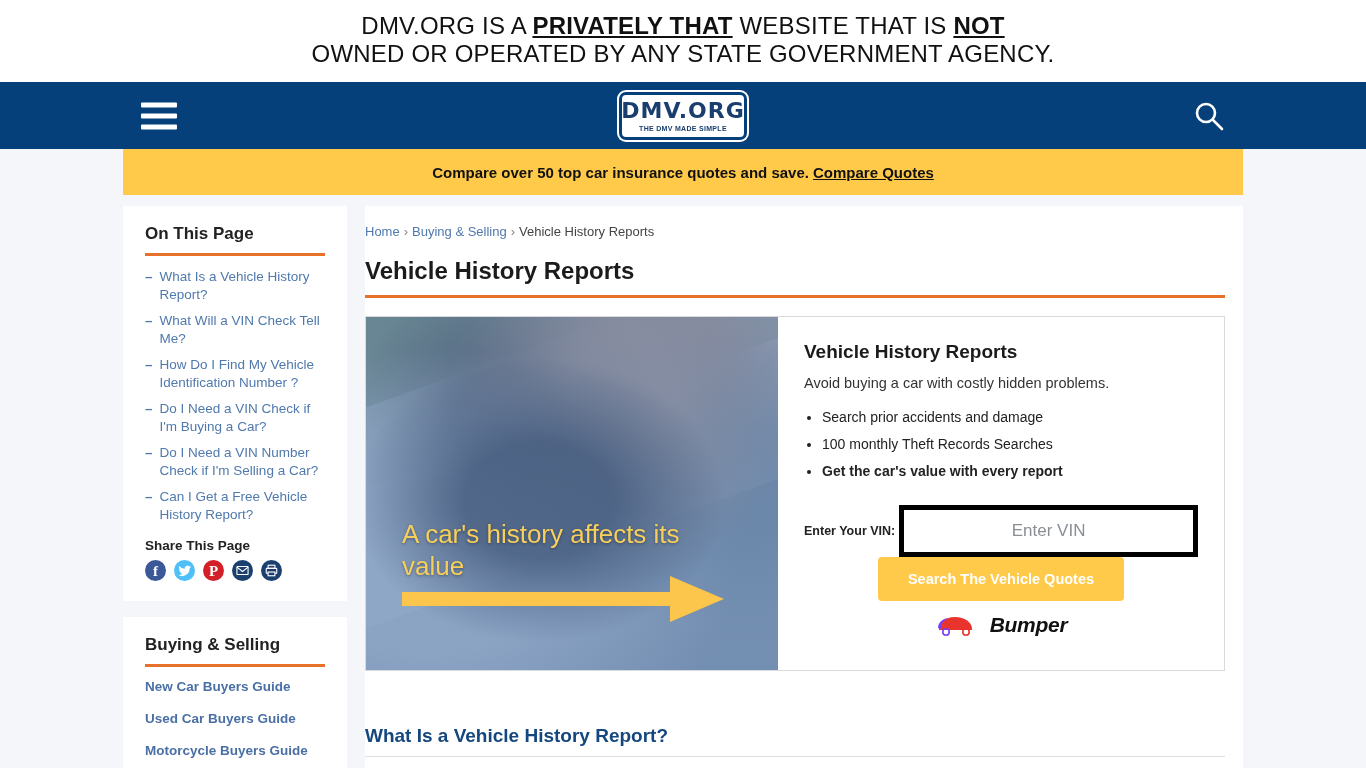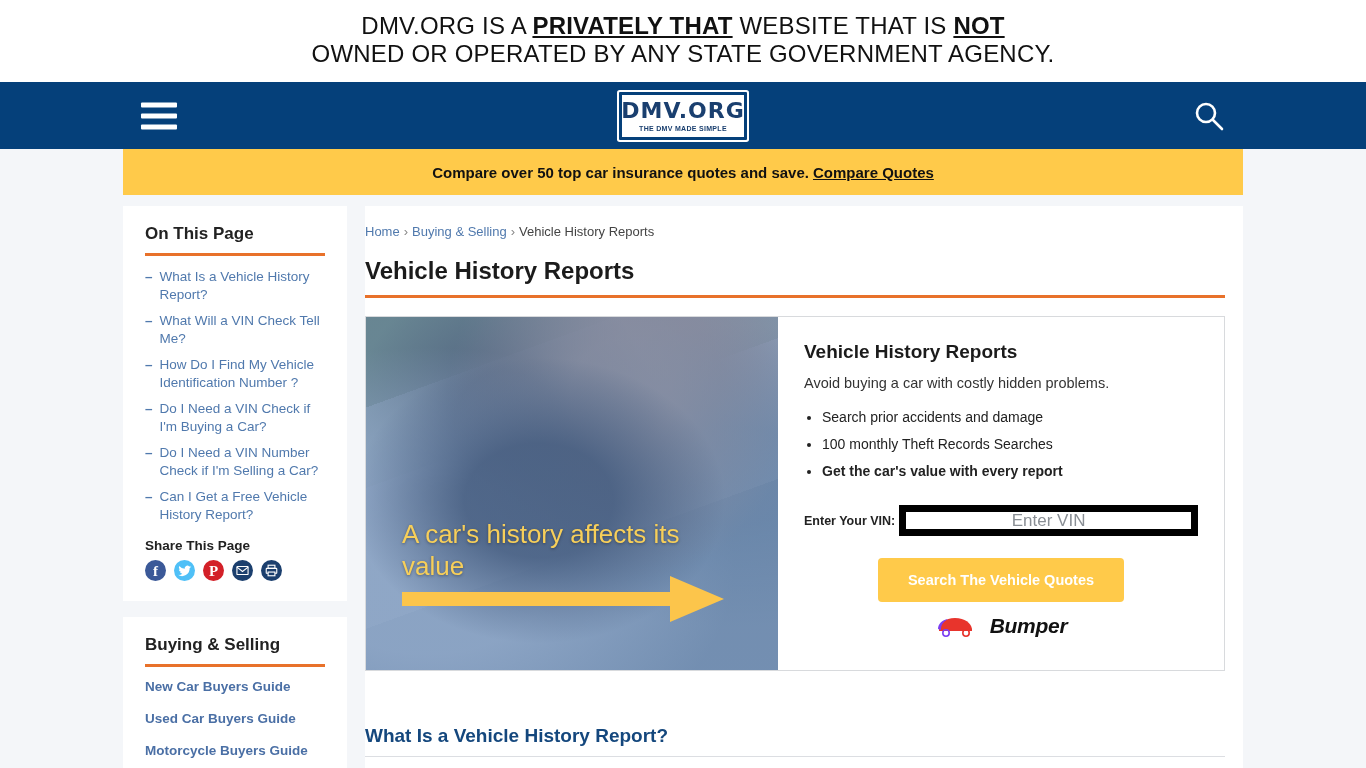--- a/index.html
+++ b/index.html
@@ -43,21 +43,21 @@
     display: block; height: 5px; width: 100%;
     background: #ffffff; border-radius: 1px;
   }
   .logo-plate {
     position: absolute;
     left: 50%; top: 50%;
     transform: translate(-50%, -50%);
     width: 128px; height: 48px;
     background: #ffffff;
     border: 3px solid #05407a;
-    border-radius: 1px;
+    border-radius: 7px;
     box-shadow: 0 0 0 2px #ffffff;
     display: flex; flex-direction: column;
     align-items: center; justify-content: center;
     cursor: pointer;
     overflow: hidden;
   }
   .logo-main {
     font-size: 22px; font-weight: 700; letter-spacing: 1px;
     color: #1a3f6f; line-height: 1;
     font-family: "DejaVu Sans", sans-serif;
@@ -180,24 +180,24 @@
     width: 322px; height: 46px;
   }
 
   .hero-right { flex: 1; padding: 24px 26px 0 26px; }
   .hero-right h2 { font-size: 19px; font-weight: 700; color: #1b1b1b; margin-bottom: 12px; }
   .hero-sub { font-size: 14.5px; color: #333; margin-bottom: 18px; }
   .hero-list { margin: 16px 0 26px 18px; }
   .hero-list li { font-size: 14px; color: #222; margin-bottom: 11px; }
   .hero-list li.bold { font-weight: 700; }
 
-  .vin-row { display: flex; align-items: center; gap: 4px; margin-bottom: 22px; }
+  .vin-row { display: flex; align-items: center; gap: 4px; }
   .vin-label { font-size: 12.5px; font-weight: 700; color: #222; }
   .vin-input {
-    flex: 1; height: 31px; border: 7px solid #000000;
+    flex: 1; height: 52px; border: 5px solid #000000;
     font-size: 17px; color: #7d8288; text-align: center;
     font-family: "Liberation Sans", sans-serif; background: #fff;
   }
   .vin-input::placeholder { color: #8a8f95; }
   .search-vh-btn {
     display: block; margin: 0 auto 12px;
     background: #ffca4a; border: none; border-radius: 4px;
     color: #ffffff; font-size: 14.5px; font-weight: 700;
     padding: 14px 30px; cursor: pointer;
     font-family: "Liberation Sans", sans-serif;

